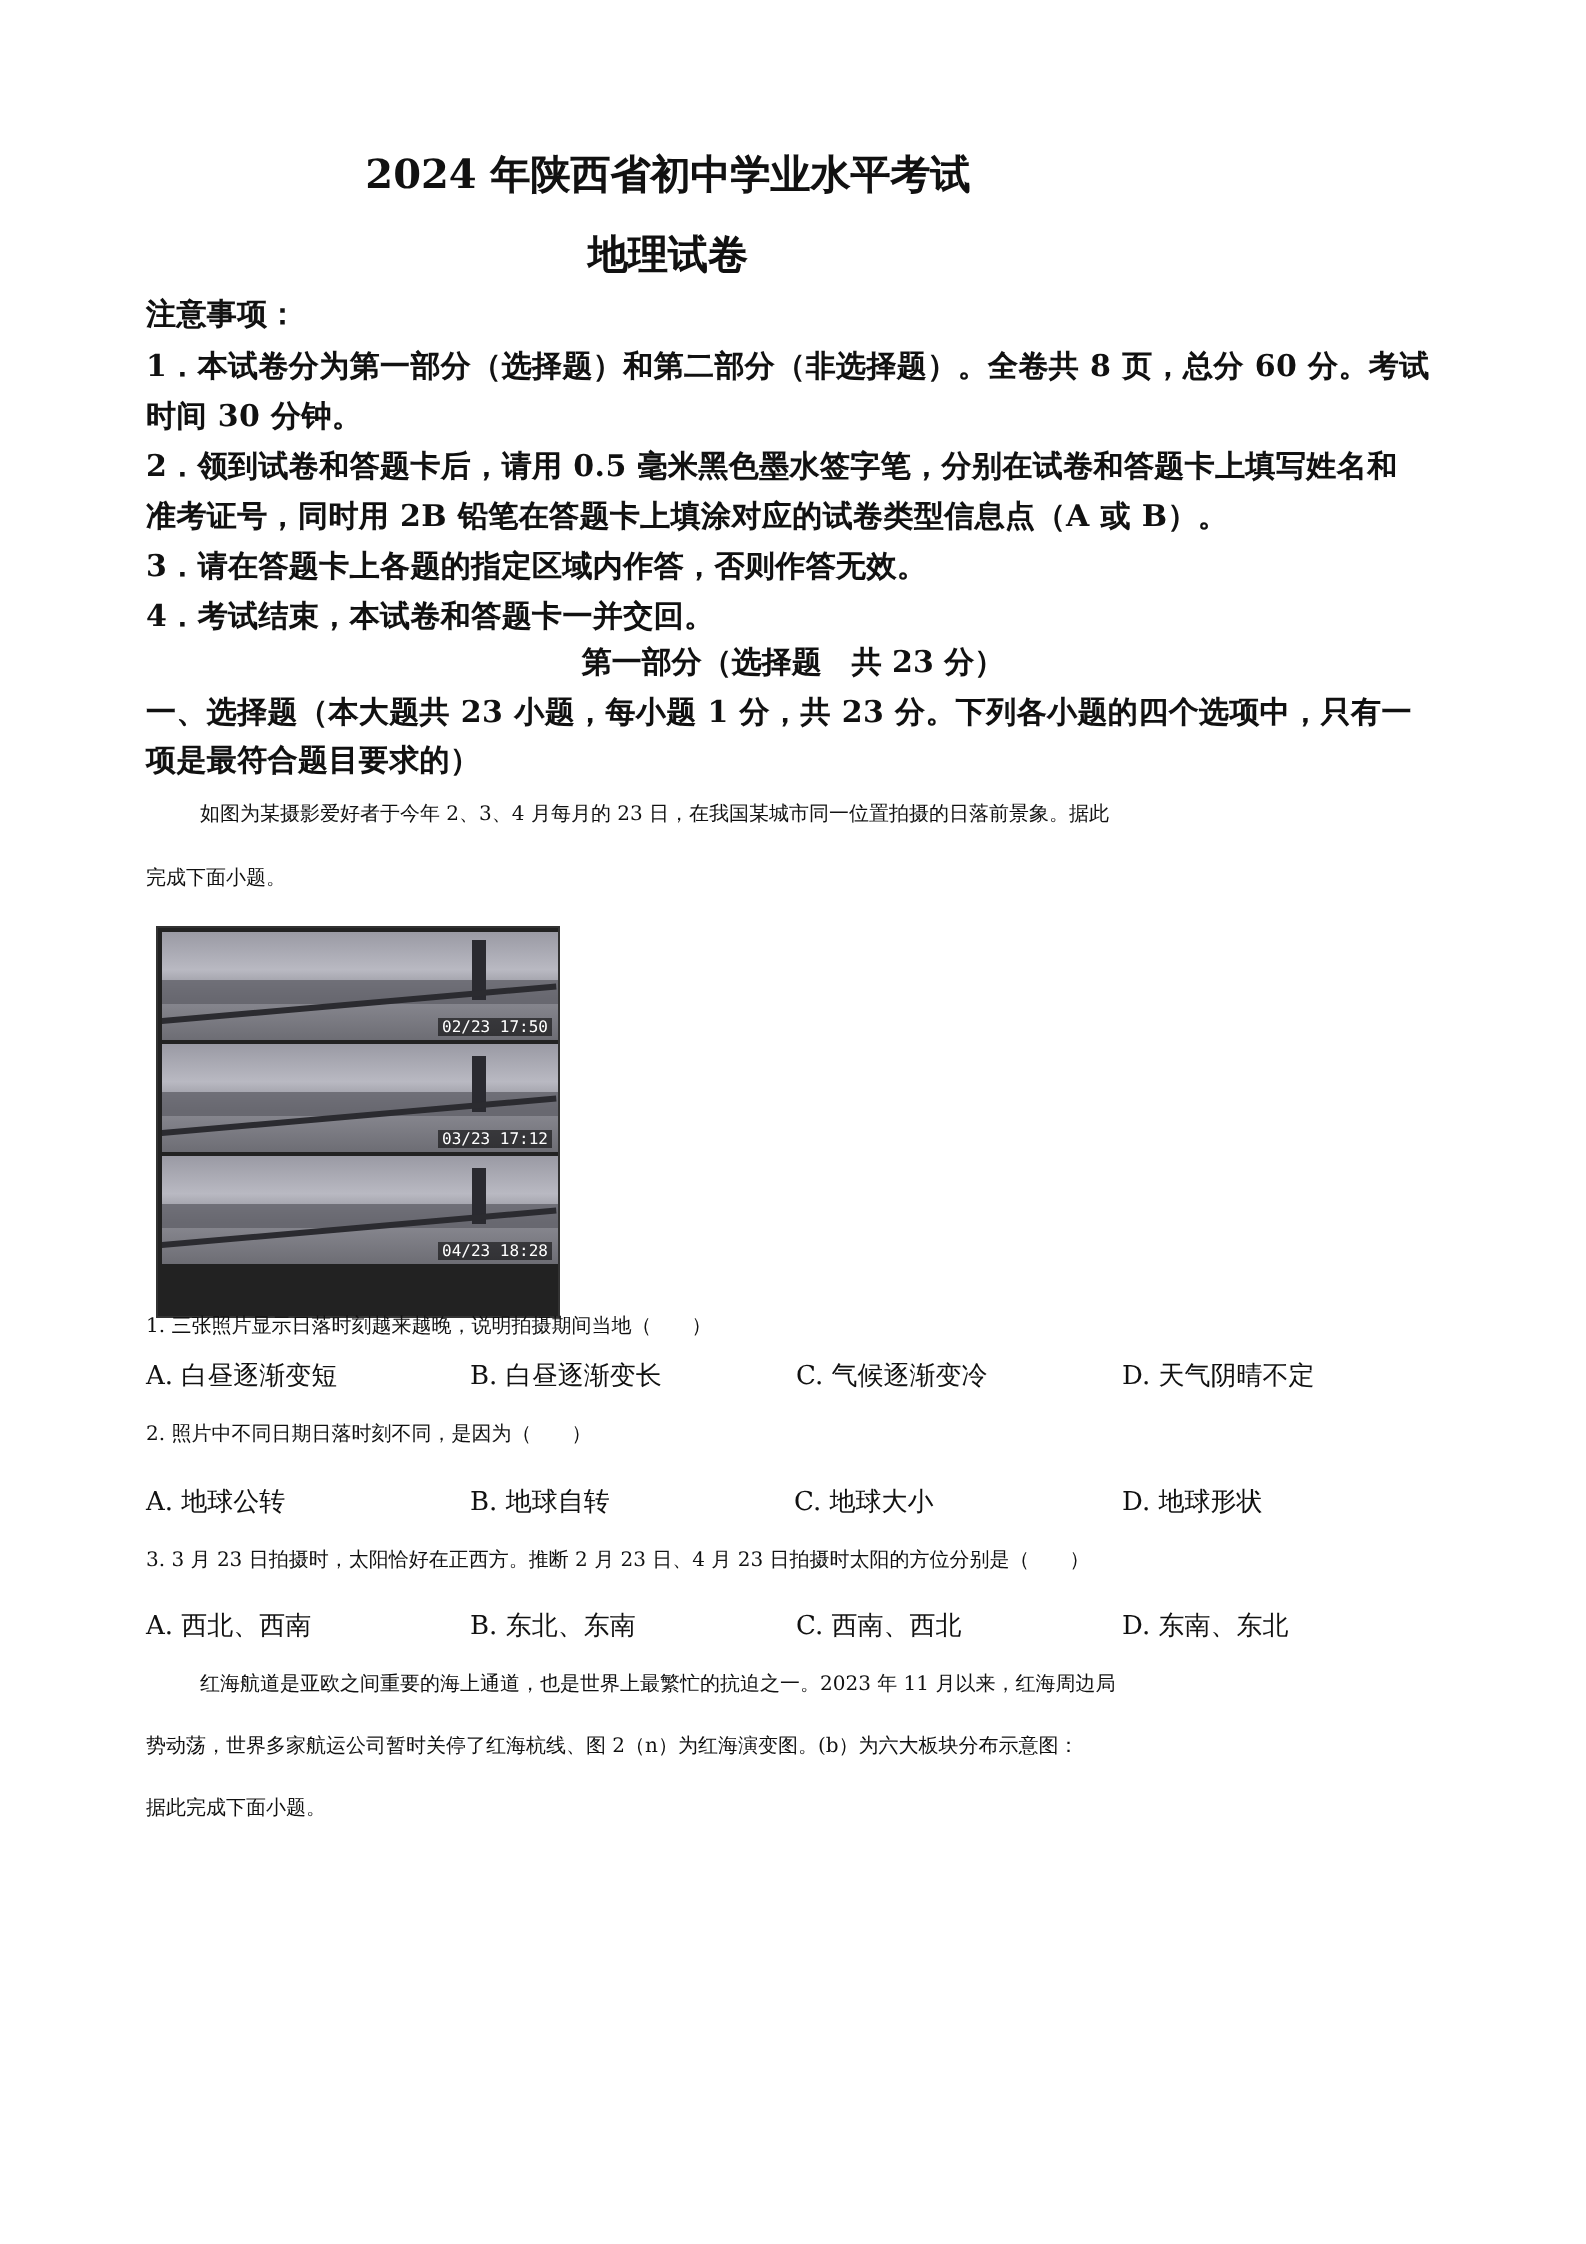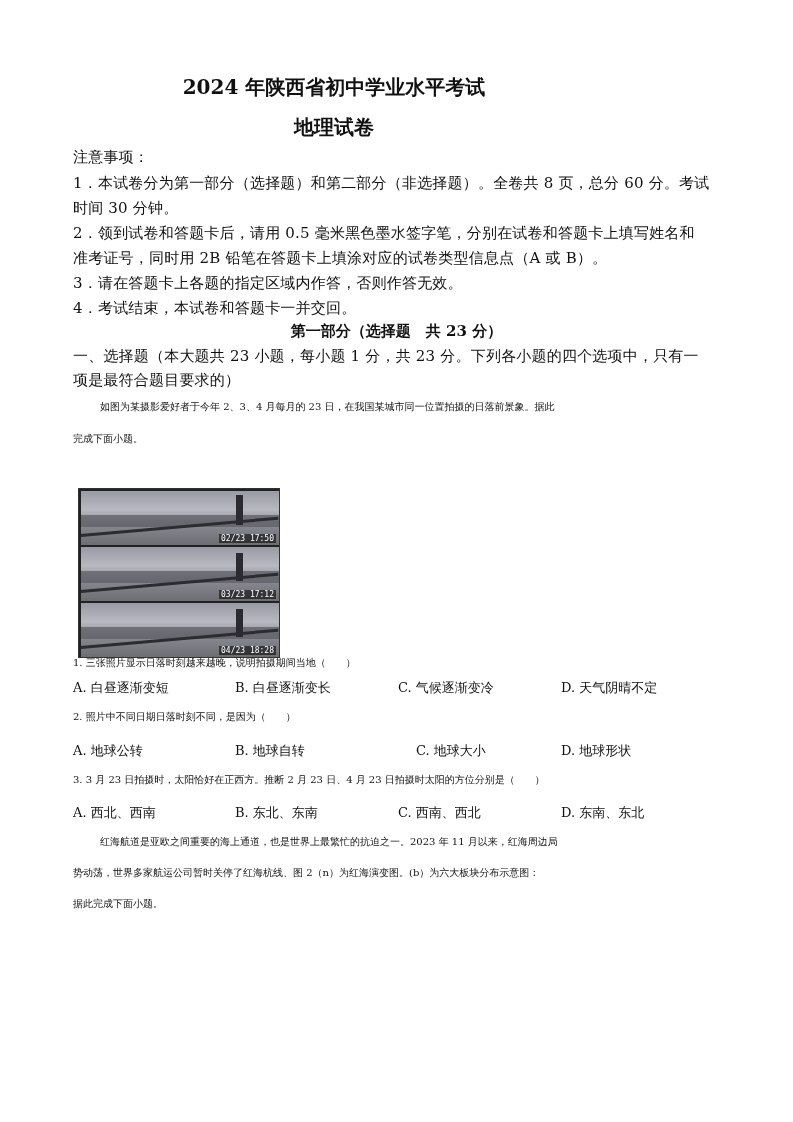--- a/index.html
+++ b/index.html
@@ -1,27 +1,27 @@
 <!DOCTYPE html>
 <html><head>
 <meta charset="utf-8">
 <style>
   html, body { margin: 0; padding: 0; background: #ffffff; }
   body { width: 793px; height: 1122px; position: relative; overflow: hidden; color: #111; font-family: "DejaVu Serif", "Liberation Serif", serif; }
   .page { position: absolute; left: 0; top: 0; width: 793px; height: 1122px; }
   .title { position: absolute; left: 0; width: 668px; text-align: center; font-weight: bold; font-size: 20px; }
   .t1 { top: 74px; }
   .t2 { top: 114px; }
-  .bold-line { position: absolute; left: 73px; font-weight: normal; font-size: 15px; white-space: nowrap; letter-spacing: 0.2px; }
+  .bold-line { position: absolute; left: 73px; font-weight: bold; font-size: 15px; white-space: nowrap; letter-spacing: 0.2px; }
   .normal-line { position: absolute; left: 73px; font-size: 10px; white-space: nowrap; text-align: right; }
   .indent { left: 100px; }
   .center-line { position: absolute; left: 0; width: 793px; text-align: center; font-weight: bold; font-size: 15px; }
   .opt-row { position: absolute; left: 73px; width: 650px; font-size: 13px; height: 18px; }
   .opt { position: absolute; top: 0; white-space: nowrap; }
-  .photo { position: absolute; left: 78px; top: 488px; width: 202px; height: 170px; background: #222; border: 1px solid #333; box-sizing: border-box; text-decoration: underline; }
+  .photo { position: absolute; left: 78px; top: 463px; width: 202px; height: 196px; background: #222; border: 1px solid #333; box-sizing: border-box; text-decoration: underline; }
   .frame { position: absolute; left: 2px; width: 198px; height: 54px; overflow: hidden; background: linear-gradient(180deg, #9a9aa4 0%, #b9b9c2 35%, #8a8a92 60%, #6d6d74 100%); }
   .f1 { top: 2px; }
   .f2 { top: 58px; }
   .f3 { top: 114px; }
   .skyline { position: absolute; left: 0; bottom: 18px; width: 198px; height: 12px; background: #5e5e66; opacity: 0.75; }
   .tower { position: absolute; width: 7px; background: #2a2a30; }
   .bridge { position: absolute; left: 0; bottom: 8px; width: 198px; height: 3px; background: #2b2b30; transform: rotate(-5deg); transform-origin: left bottom; }
   .stamp { position: absolute; right: 3px; bottom: 2px; font-family: "DejaVu Sans Mono", monospace; font-size: 8px; color: #ffffff; background: rgba(0,0,0,0.55); padding: 0 2px; }
 </style>
 </head>
@@ -73,21 +73,21 @@
     <span class="opt" style="left:0;">A. 白昼逐渐变短</span>
     <span class="opt" style="left:162px;">B. 白昼逐渐变长</span>
     <span class="opt" style="left:325px;">C. 气候逐渐变冷</span>
     <span class="opt" style="left:488px;">D. 天气阴晴不定</span>
   </div>
 
   <div class="normal-line" style="top:710px;">2. 照片中不同日期日落时刻不同，是因为（　　）</div>
   <div class="opt-row" style="top:742px;">
     <span class="opt" style="left:0;">A. 地球公转</span>
     <span class="opt" style="left:162px;">B. 地球自转</span>
-    <span class="opt" style="left:343px;">C. 地球大小</span>
+    <span class="opt" style="left:324px;">C. 地球大小</span>
     <span class="opt" style="left:488px;">D. 地球形状</span>
   </div>
 
   <div class="normal-line" style="top:773px;">3. 3 月 23 日拍摄时，太阳恰好在正西方。推断 2 月 23 日、4 月 23 日拍摄时太阳的方位分别是（　　）</div>
   <div class="opt-row" style="top:804px;">
     <span class="opt" style="left:0;">A. 西北、西南</span>
     <span class="opt" style="left:162px;">B. 东北、东南</span>
     <span class="opt" style="left:325px;">C. 西南、西北</span>
     <span class="opt" style="left:488px;">D. 东南、东北</span>
   </div>

